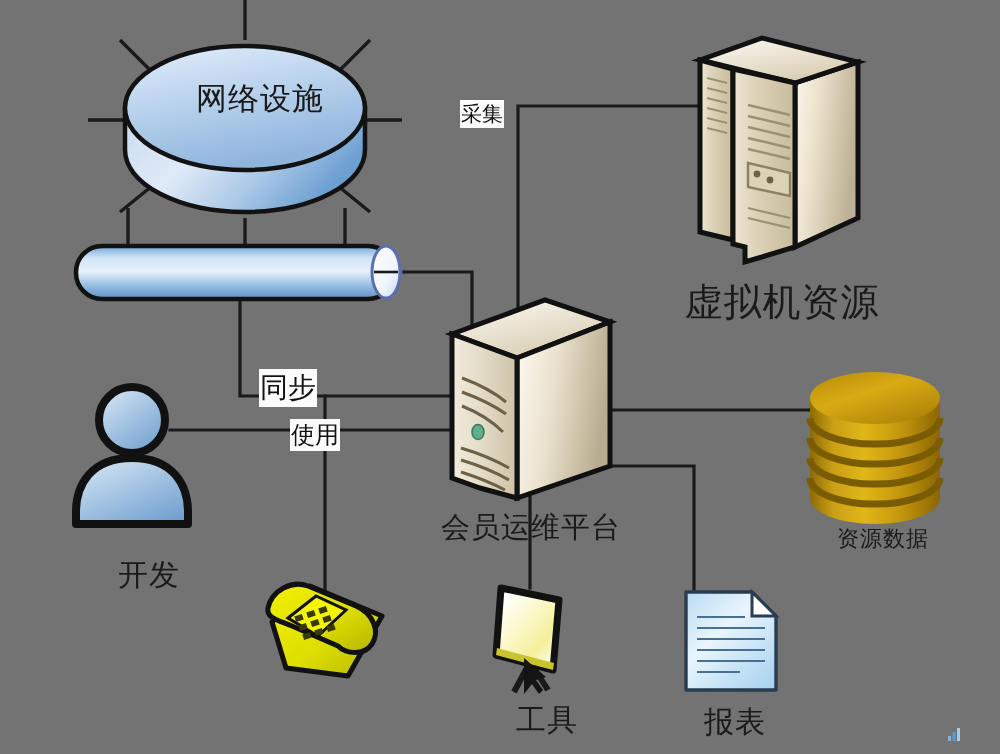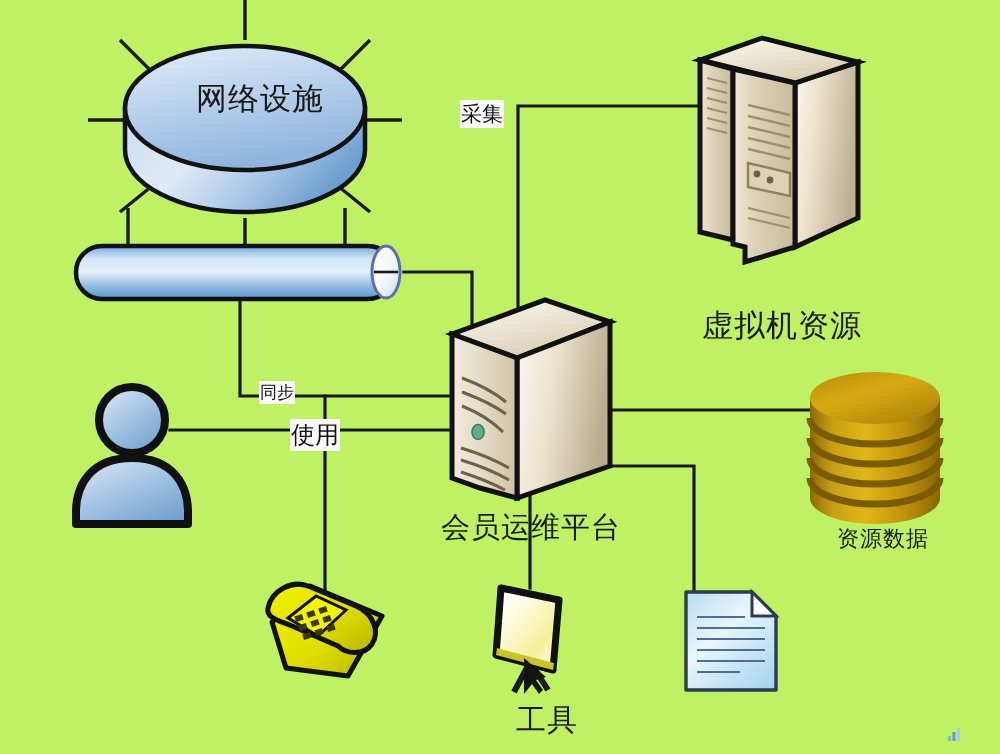--- a/index.html
+++ b/index.html
@@ -7,21 +7,21 @@
     padding: 0;
     background: #ffffff;
   }
   body {
     font-family: "Liberation Serif", "DejaVu Serif", serif;
   }
   #stage {
     position: relative;
     width: 1000px;
     height: 754px;
-    background: #bef264;
+    background: #737373;
     overflow: hidden;
   }
   #diagram-svg {
     position: absolute;
     left: 0;
     top: 0;
     width: 1000px;
     height: 754px;
   }
   .node-label {
@@ -35,29 +35,29 @@
   .edge-label {
     position: absolute;
     color: #111111;
     font-family: "Liberation Serif", "DejaVu Serif", serif;
     white-space: nowrap;
     background: #fbfbfb;
     padding: 0 1px;
     letter-spacing: 0px;
   }
   .lbl-network   { left: 150px; top: 78px;  width: 220px; font-size: 31px; }
-  .lbl-vm        { left: 672px; top: 277px; width: 220px; font-size: 31px; margin-top: 28px; }
+  .lbl-vm        { left: 672px; top: 277px; width: 220px; font-size: 38px; }
   .lbl-platform  { left: 411px; top: 508px; width: 240px; font-size: 29px; }
   .lbl-resdata   { left: 803px; top: 524px; width: 160px; font-size: 22px; }
   .lbl-dev       { left: 84px;  top: 555px; width: 130px; font-size: 30px; }
   .lbl-alarm     { left: 272px; top: 703px; width: 120px; font-size: 30px; }
   .lbl-tool      { left: 487px; top: 700px; width: 120px; font-size: 30px; }
   .lbl-report    { left: 675px; top: 702px; width: 120px; font-size: 30px; }
   .lbl-collect   { left: 460px; top: 100px; font-size: 21px; }
-  .lbl-sync      { left: 259px; top: 381px; font-size: 17px; }
+  .lbl-sync      { left: 259px; top: 369px; font-size: 28px; }
   .lbl-use       { left: 290px; top: 419px; font-size: 24px; }
   .watermark {
     position: absolute;
     left: 946px;
     top: 726px;
     width: 18px;
     height: 16px;
   }
 </style>
 </head>
@@ -311,21 +311,23 @@
         <line x1="697" y1="661" x2="765" y2="661"></line>
         <line x1="697" y1="672" x2="740" y2="672"></line>
       </g>
     </g>
   </svg>
 
   <div class="node-label lbl-network">网络设施</div>
   <div class="node-label lbl-vm">虚拟机资源</div>
   <div class="node-label lbl-platform">会员运维平台</div>
   <div class="node-label lbl-resdata">资源数据</div>
+  <div class="node-label lbl-dev">开发</div>
   <div class="node-label lbl-tool">工具</div>
+  <div class="node-label lbl-report">报表</div>
 
   <div class="edge-label lbl-collect">采集</div>
   <div class="edge-label lbl-sync">同步</div>
   <div class="edge-label lbl-use">使用</div>
 
   <svg class="watermark" viewBox="0 0 18 16">
     <rect x="2" y="10" width="3" height="5" fill="#7fb3e0"></rect>
     <rect x="6.5" y="6" width="3" height="9" fill="#5b9ad4"></rect>
     <rect x="11" y="2" width="3" height="13" fill="#a8cdec"></rect>
   </svg>

